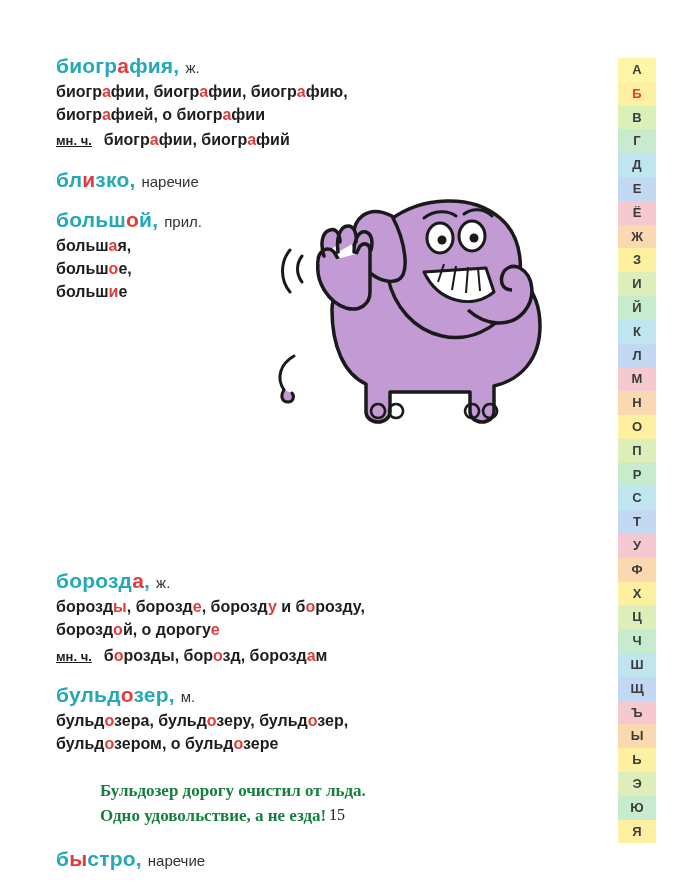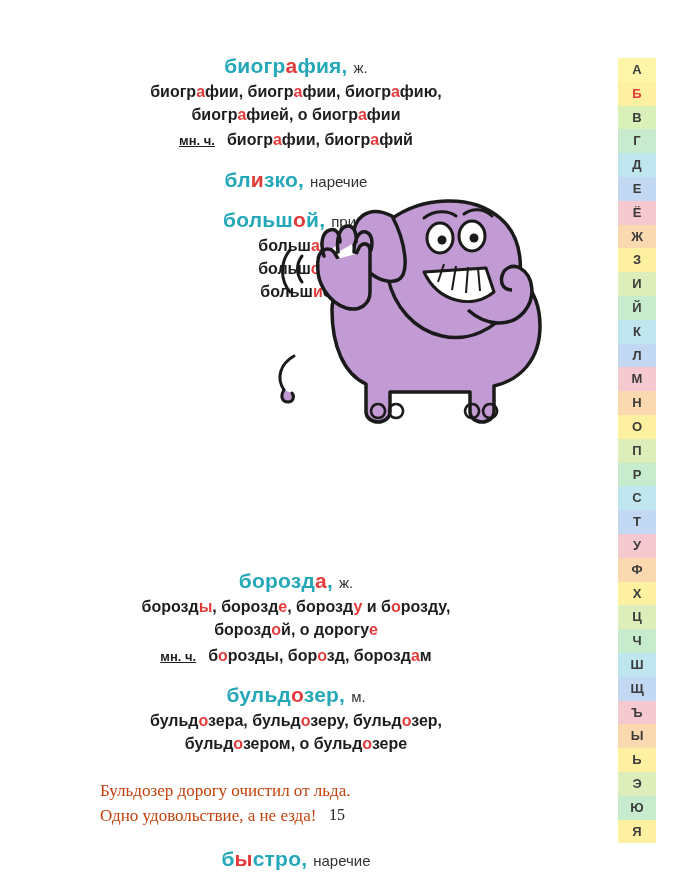--- a/index.html
+++ b/index.html
@@ -17,21 +17,21 @@
   }
 
   
   .content {
     position: absolute;
     left: 56px;
     top: 54px;
     width: 480px;
   }
 
-  .entry { margin-bottom: 16px; text-align: center; }
+  .entry { margin-bottom: 16px; }
 
   .headword {
     font-size: 21px;
     font-weight: bold;
     color: #25a8b8;
     letter-spacing: 0.2px;
     display: inline;
   }
   .headword .ac { color: #e23b3b; }
   .pos {
@@ -54,22 +54,23 @@
     font-size: 13px;
     font-weight: bold;
     text-decoration: underline;
     padding-right: 12px;
   }
 
   .verse {
     margin: 22px 0 18px 44px;
     font-family: "Liberation Serif", serif;
     font-size: 17px;
-    color: #c2410c;
+    color: #15803d;
     line-height: 1.5;
+    font-weight: bold;
   }
 
   .spacer-art { height: 250px; }
 
   
   .pageno {
     position: absolute;
     left: 0;
     right: 0;
     top: 806px;

